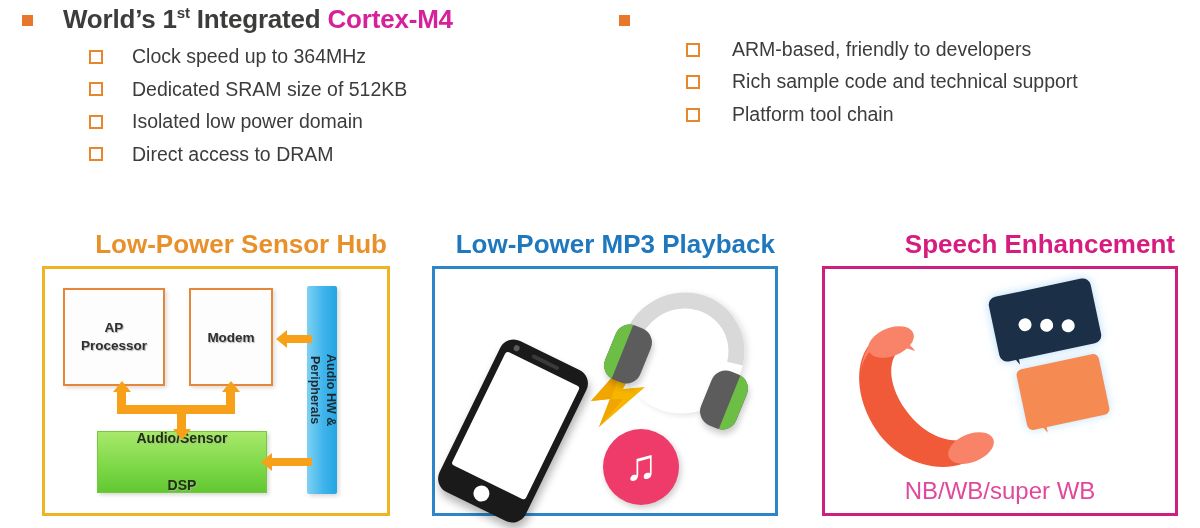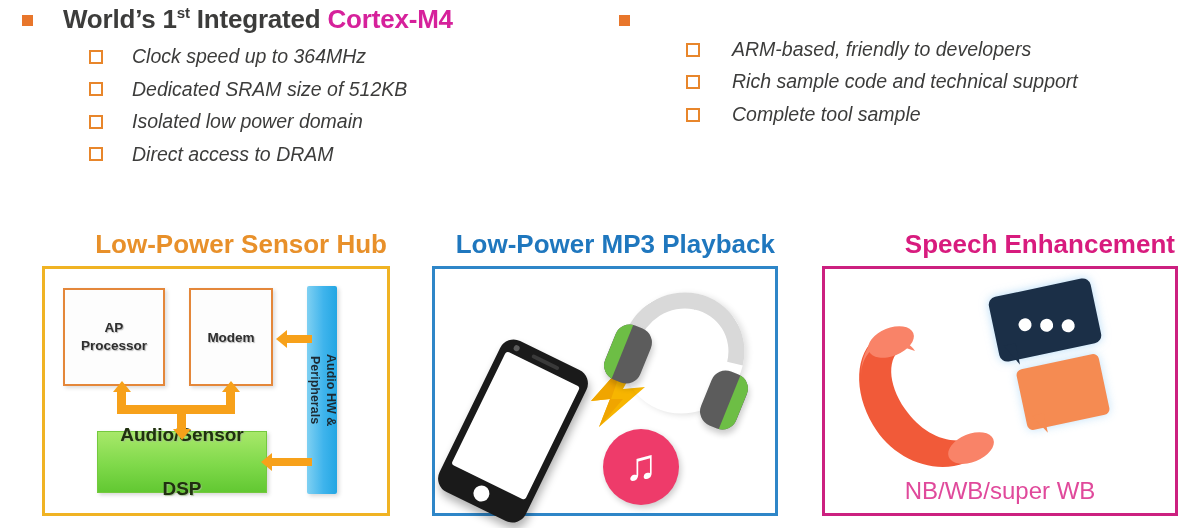--- a/index.html
+++ b/index.html
@@ -43,21 +43,21 @@
     white-space: nowrap;
   }
   .head-title .accent { color: #D6219B; }
   .head-title sup {
     font-size: 0.58em;
     vertical-align: super;
     line-height: 0;
     text-align: right;
   }
 
-  .bullet-list { list-style: none; margin: 16px; padding: 0; font-style: italic; }
+  .bullet-list { list-style: none; margin: 16px; padding: 0; }
   .bullet-item {
     display: flex;
     align-items: center;
     margin-bottom: 11px;
   }
   .chk {
     width: 14px; height: 14px;
     border: 2.5px solid #E8862B;
     background: #ffffff;
     flex: 0 0 auto;
@@ -146,21 +146,21 @@
     border: 2px solid #E4873A;
     background: #fdfdfd;
     font-size: 13.5px;
     box-shadow: 2px 2px 4px rgba(0,0,0,0.14);
   }
   .dbox-dsp {
     left: 52px; top: 162px;
     width: 170px; height: 62px;
     background: linear-gradient(to bottom, #A8E86A 0%, #7FD94A 55%, #62C832 100%);
     border: 1px solid #74c93e;
-    font-size: 19px;
+    font-size: 14px;
     line-height: 1.35;
     color: #203010;
     text-shadow: 1px 1px 1px rgba(160,190,140,0.8);
     box-shadow: 2px 2px 4px rgba(0,0,0,0.16);
     gap: 28px;
   }
   .dbox-bus {
     left: 262px; top: 17px;
     width: 30px; height: 208px;
     background: linear-gradient(to right, #7FD0F2 0%, #3FB4EC 55%, #23A6E3 100%);
@@ -415,21 +415,21 @@
       <li class="bullet-item">
         <span class="chk"></span>
         <span class="bullet-text">ARM-based, friendly to developers</span>
       </li>
       <li class="bullet-item">
         <span class="chk"></span>
         <span class="bullet-text">Rich sample code and technical support</span>
       </li>
       <li class="bullet-item">
         <span class="chk"></span>
-        <span class="bullet-text">Complete tool sample</span>
+        <span class="bullet-text">Platform tool chain</span>
       </li>
     </ul>
   </div>
 </div>
 
 <div class="panel" id="panel-sensor">
   <div class="panel-title">Low-Power Sensor Hub</div>
 
   <div class="dbox dbox-ap">
     <div>AP</div>

